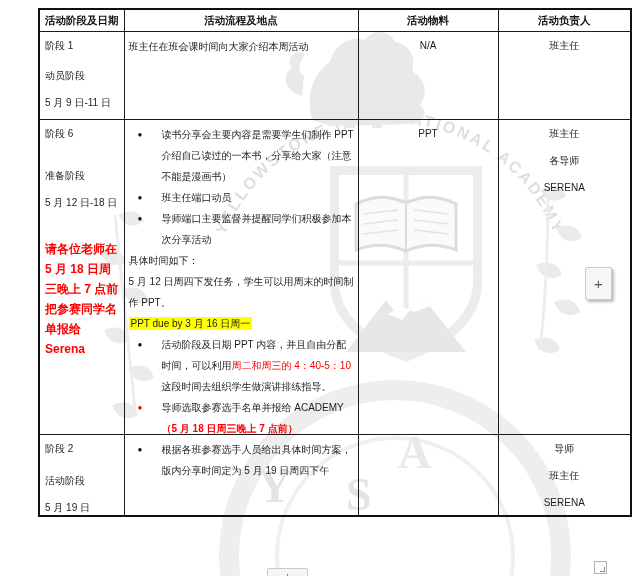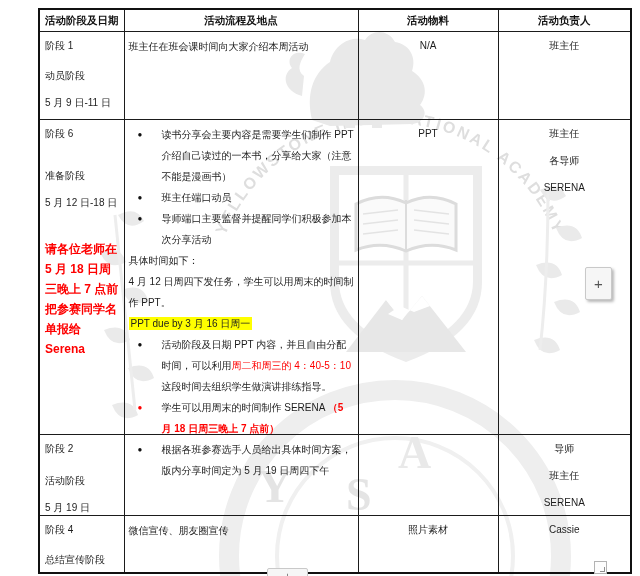--- a/index.html
+++ b/index.html
@@ -169,29 +169,29 @@
         </div>
         <div class="li">
           <span class="dot">●</span>
           <span>班主任端口动员</span>
         </div>
         <div class="li">
           <span class="dot">●</span>
           <span>导师端口主要监督并提醒同学们积极参加本次分享活动</span>
         </div>
         <p class="plain">具体时间如下：</p>
-        <p class="plain">4 月 12 日周四下发任务，学生可以用周末的时间制作 PPT。</p>
+        <p class="plain">5 月 12 日周四下发任务，学生可以用周末的时间制作 PPT。</p>
         <p class="plain"><span class="hl">PPT due by 3 月 16 日周一</span></p>
         <div class="li">
           <span class="dot">●</span>
           <span><span>活动阶段及日期 PPT 内容，并且自由分配时间，可以利用</span><span class="red">周二和周三的 4：40-5：10</span><span> 这段时间去组织学生做演讲排练指导。</span></span>
         </div>
         <div class="li">
           <span class="dot red">●</span>
-          <span><span>学生可以用周末的时间制作 SERENA </span><span class="red bold">（5 月 18 日周三晚上 7 点前）</span></span>
+          <span><span>导师选取参赛选手名单并报给 ACADEMY </span><span class="red bold">（5 月 18 日周三晚上 7 点前）</span></span>
         </div>
       </div>
           </td>
       <td class="c3">
             <div class="cb" style="height:310px">
         <p>PPT</p>
       </div>
           </td>
       <td class="c4">
             <div class="cb" style="height:310px">
@@ -225,42 +225,19 @@
           </td>
       <td class="c4">
             <div class="cb" style="height:76px">
         <p>导师</p>
         <p>班主任</p>
         <p>SERENA</p>
       </div>
           </td>
     </tr>
 
-    <tr class="r4">
-      <td class="c1">
-            <div class="cb" style="height:52px">
-        <p>阶段 4</p>
-        <p class="nm">总结宣传阶段</p>
-      </div>
-          </td>
-      <td class="c2">
-            <div class="cb" style="height:52px">
-        <p class="plain">微信宣传、朋友圈宣传</p>
-      </div>
-          </td>
-      <td class="c3">
-            <div class="cb" style="height:52px">
-        <p>照片素材</p>
-      </div>
-          </td>
-      <td class="c4">
-            <div class="cb" style="height:52px">
-        <p>Cassie</p>
-      </div>
-          </td>
-    </tr>
   </tbody>
     </table>
 
   <div class="add-side">+</div>
   <div class="add-bottom">+</div>
   <div class="resize-handle"></div>
 </div>
 
 </body></html>

